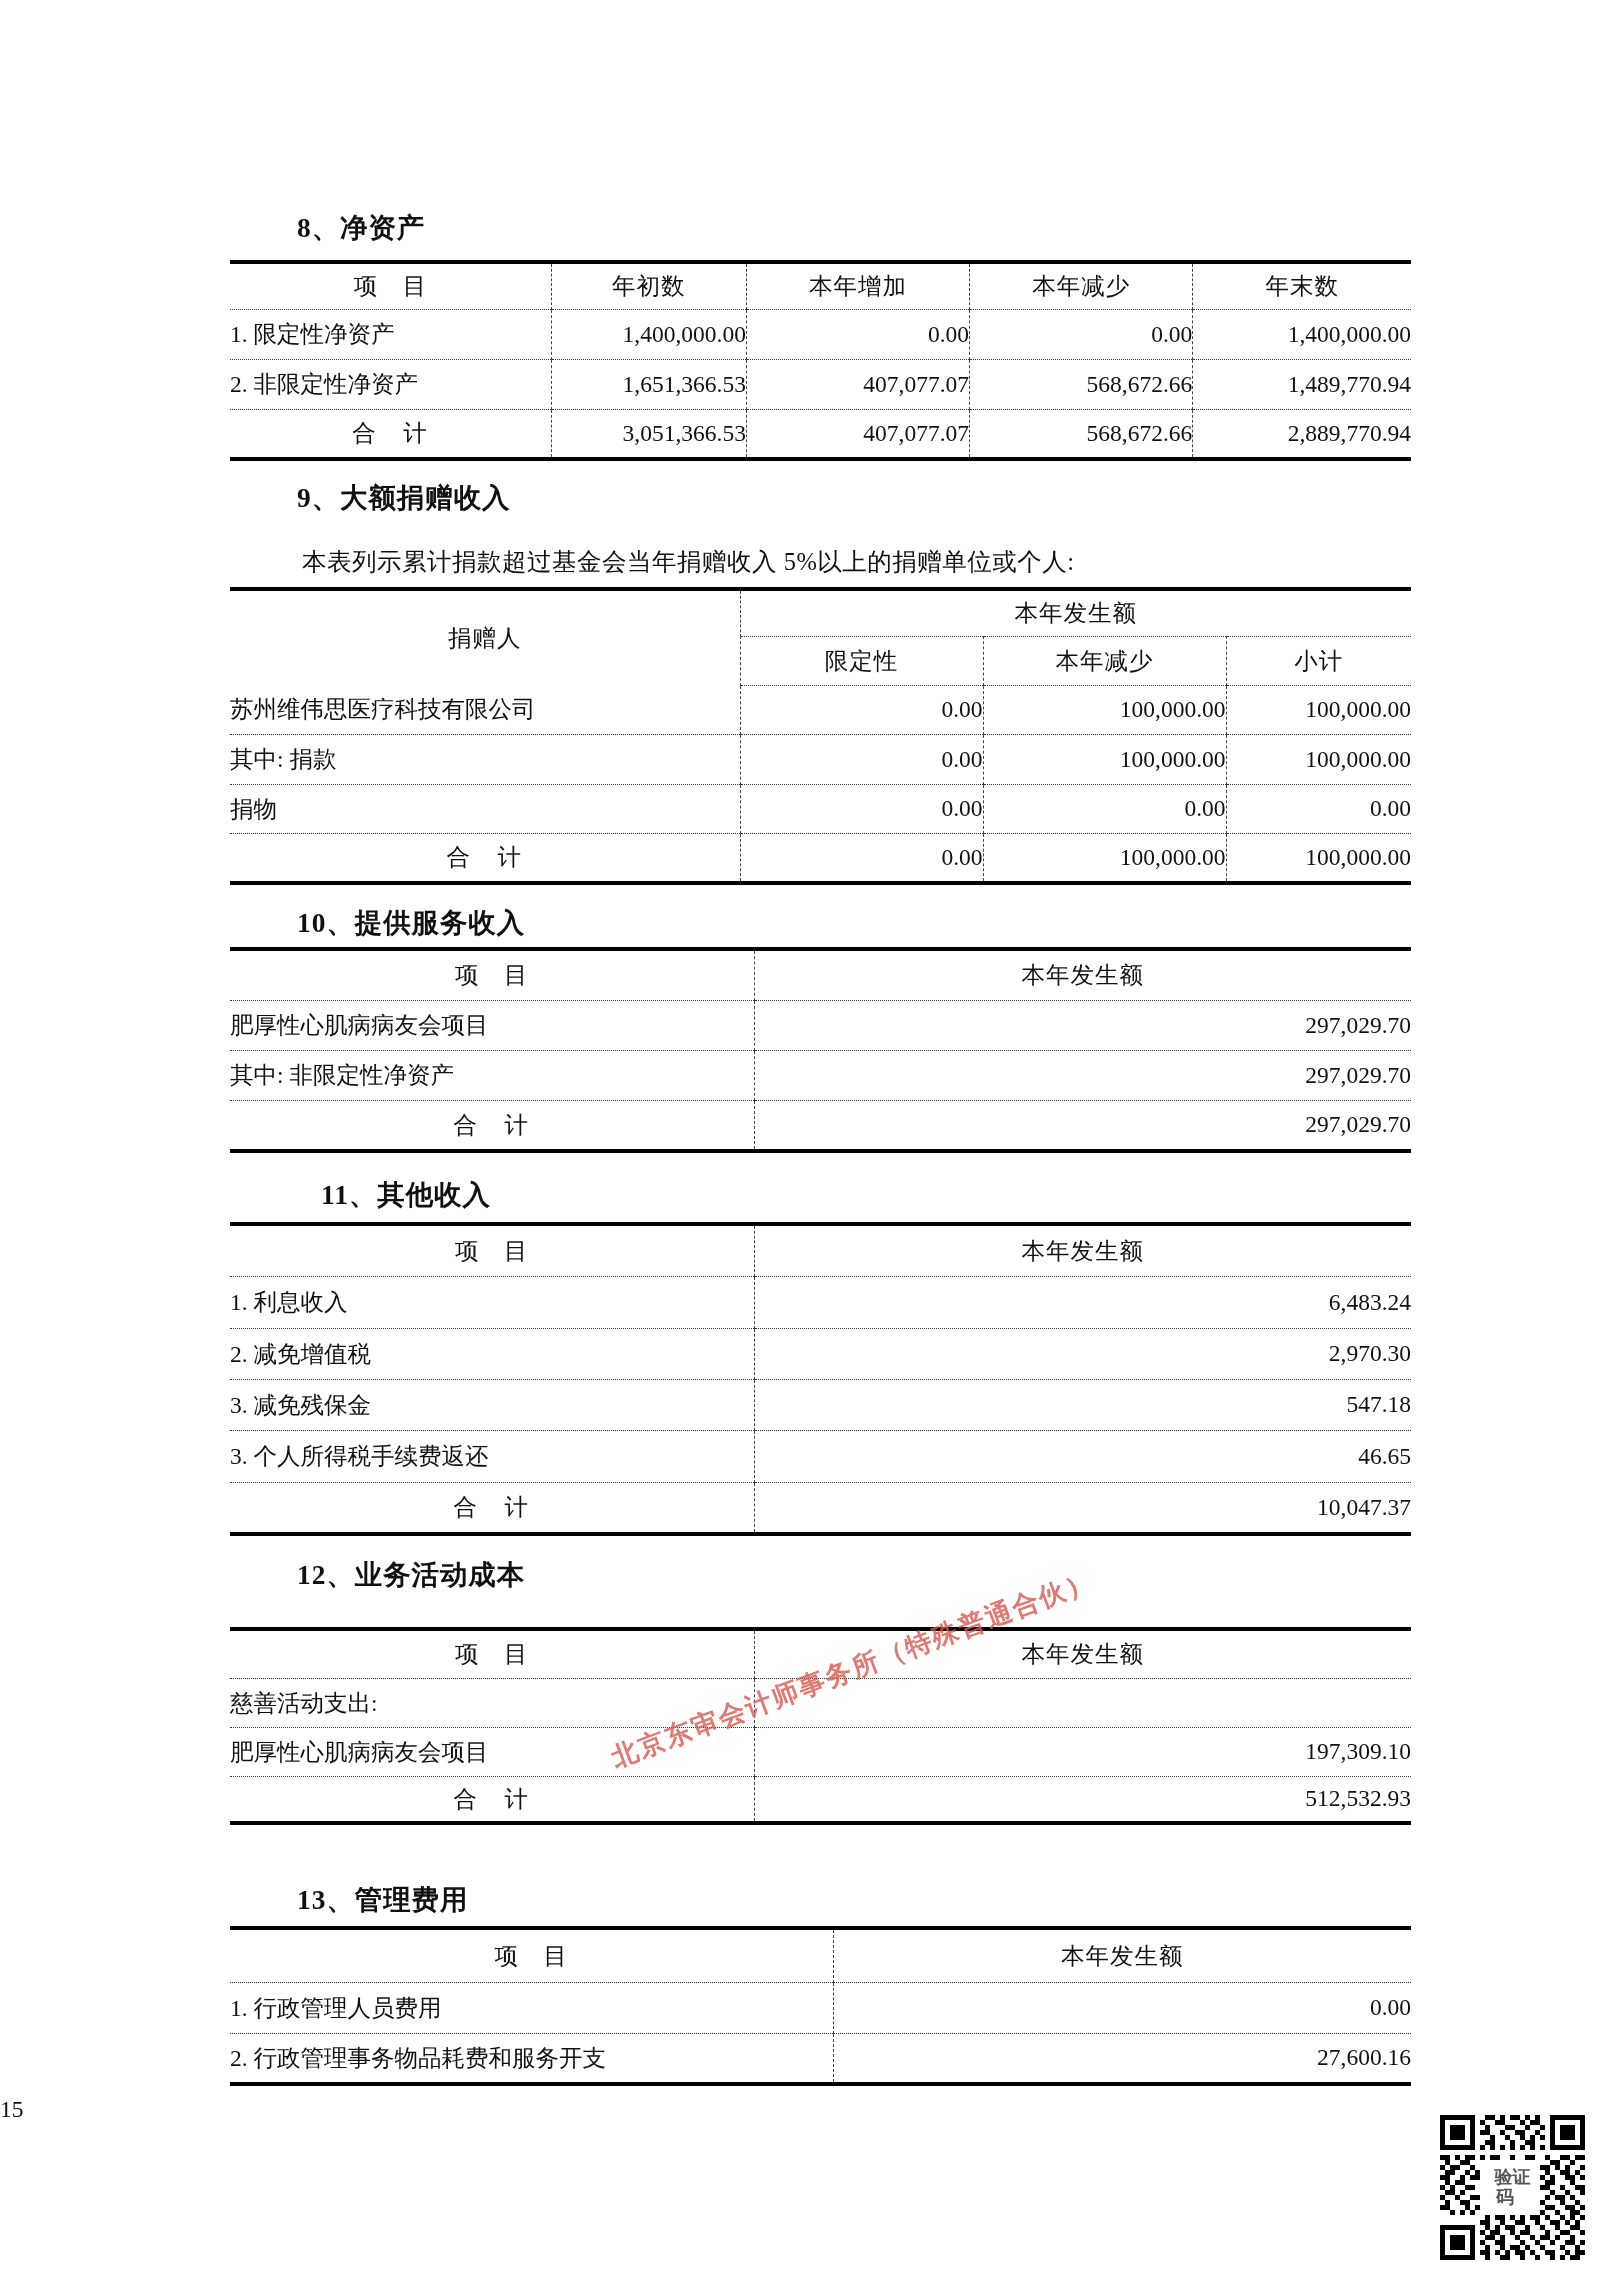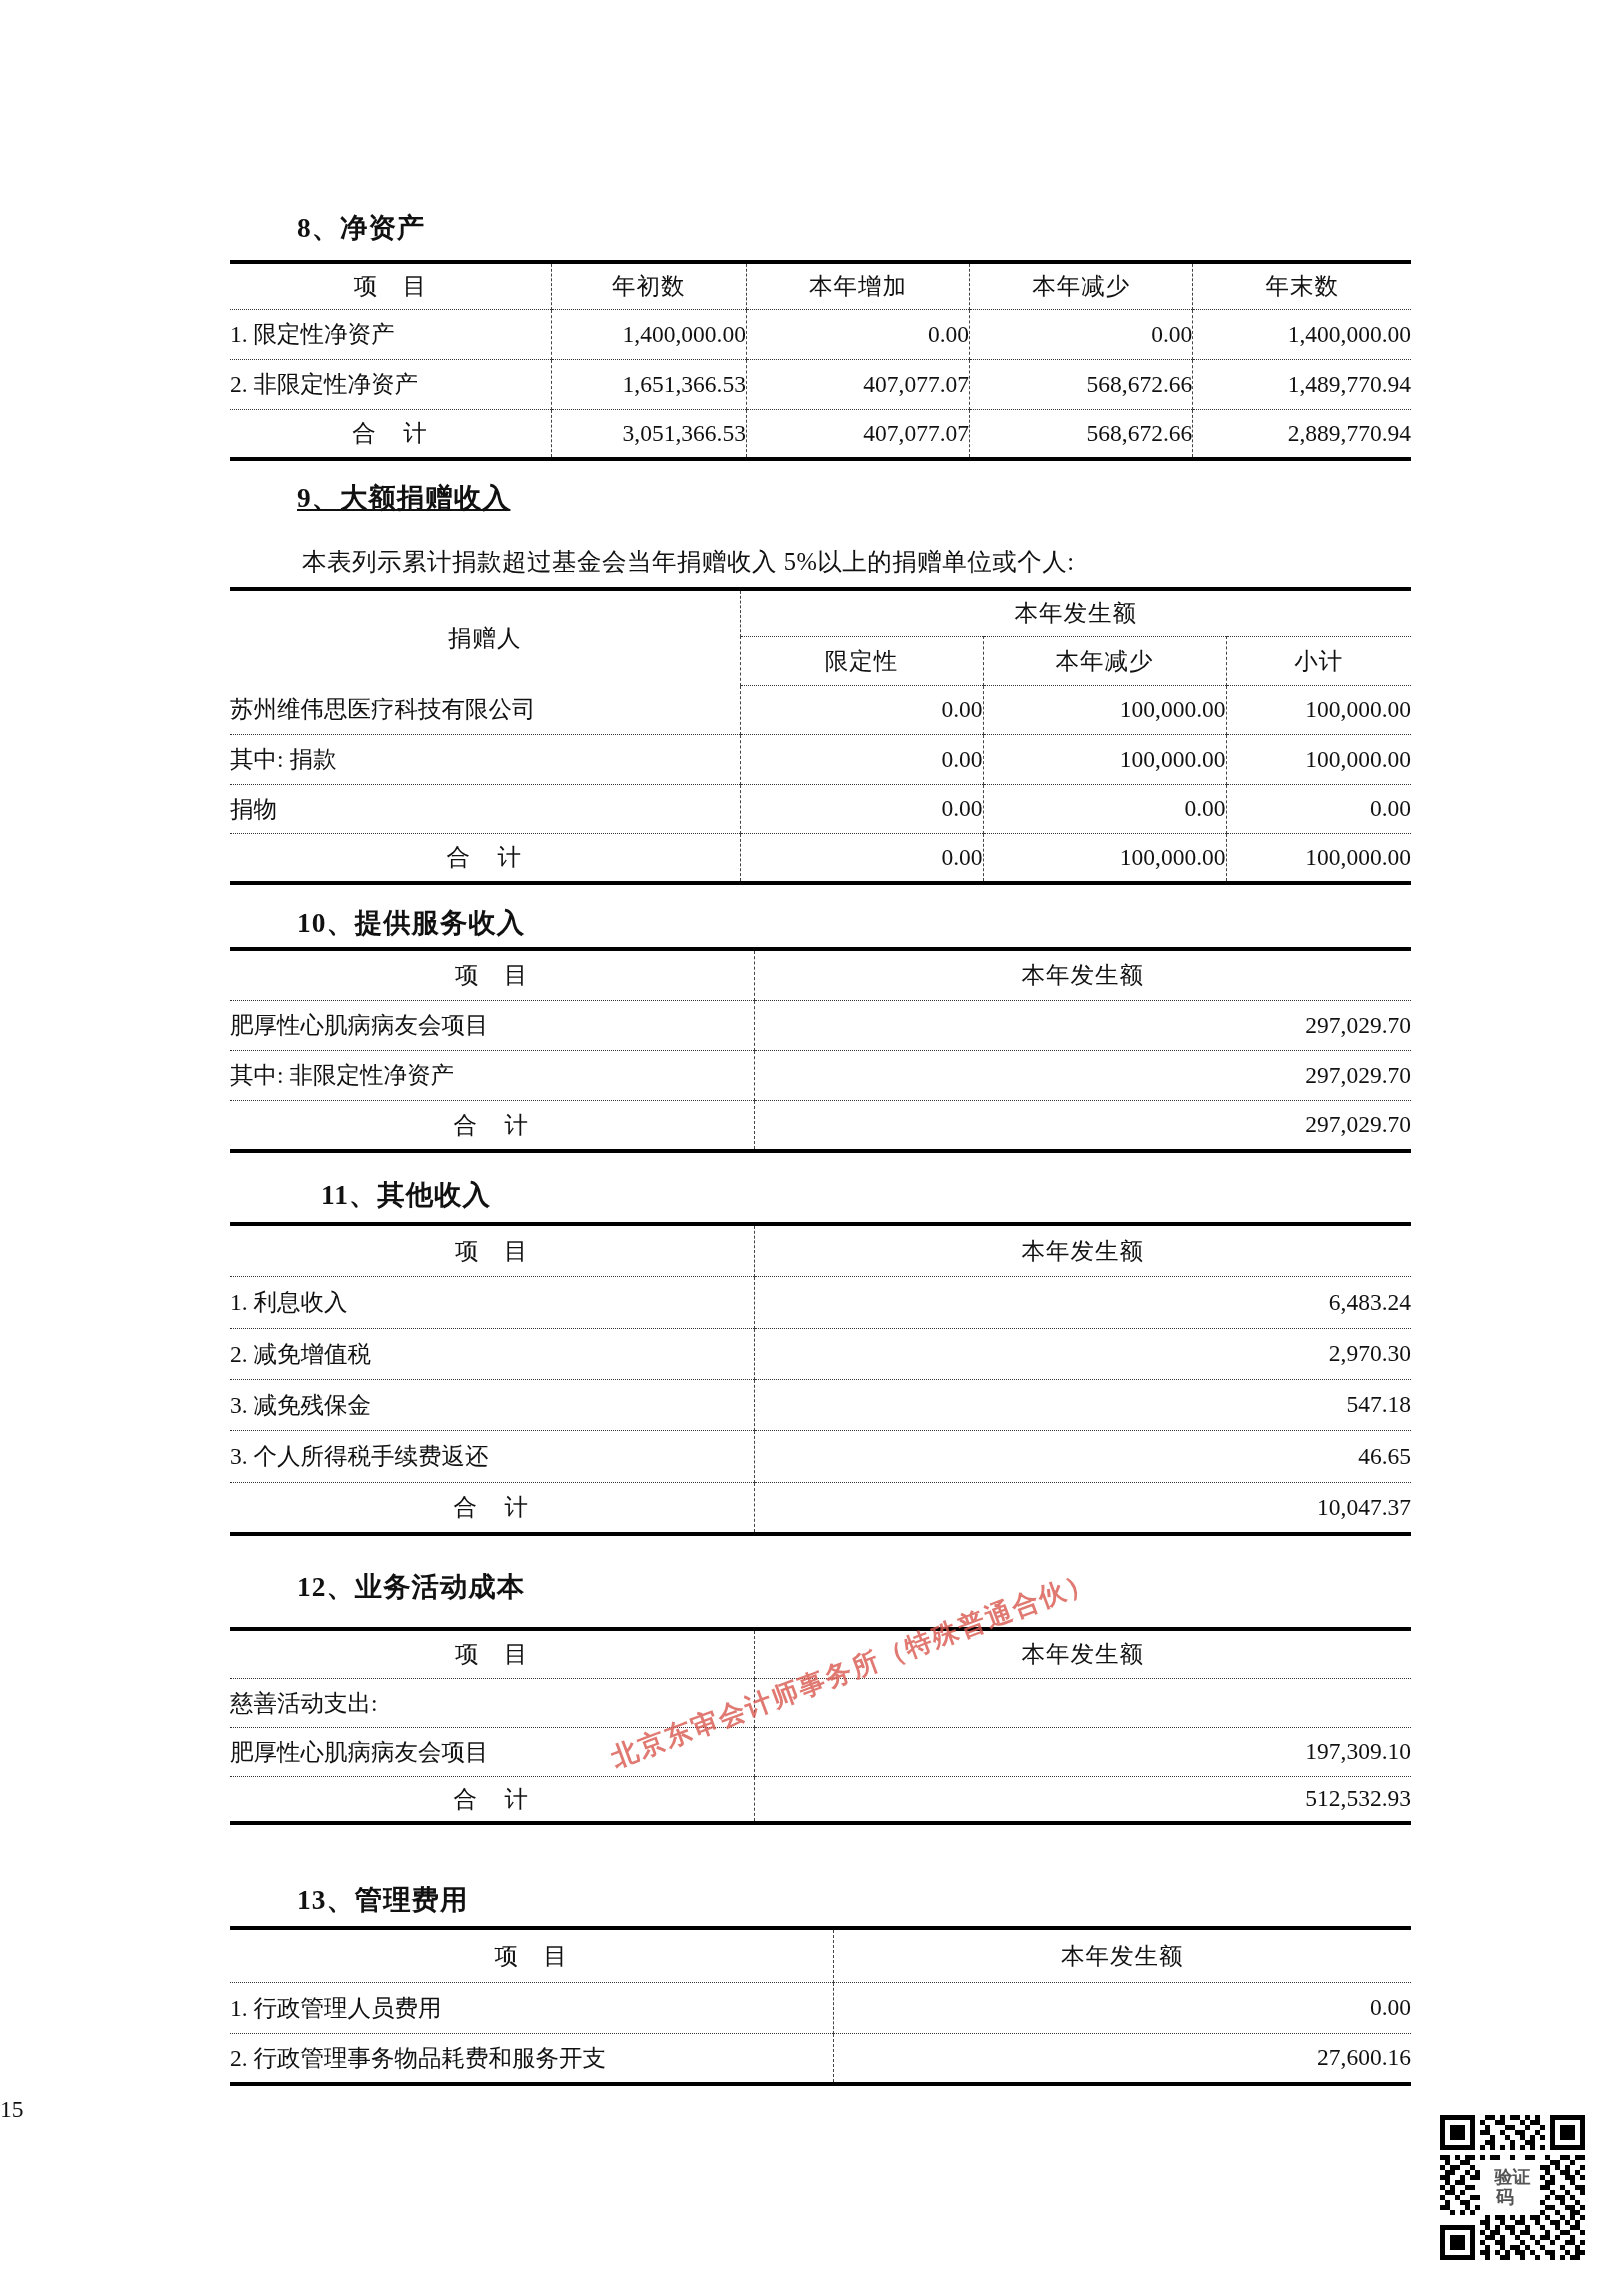--- a/index.html
+++ b/index.html
@@ -101,21 +101,21 @@
     <tr style="height:50px">
       <td class="total bdr">合　计</td>
       <td class="num bdr">3,051,366.53</td>
       <td class="num bdr">407,077.07</td>
       <td class="num bdr">568,672.66</td>
       <td class="num">2,889,770.94</td>
     </tr>
   </tbody>
     </table>
 
-  <div class="abs sec-title" style="left:297px;top:480px;text-decoration:underline;">9、大额捐赠收入</div>
+  <div class="abs sec-title" style="left:297px;top:480px;">9、大额捐赠收入</div>
   <div class="abs note" style="left:302px;top:545px;">本表列示累计捐款超过基金会当年捐赠收入 5%以上的捐赠单位或个人:</div>
 
   <table class="tbl abs" style="left:230px;top:587px;">
     <colgroup>
         <col style="width:510px">
         <col style="width:243px">
         <col style="width:243px">
         <col style="width:185px">
       </colgroup>
     <tbody>
@@ -208,21 +208,21 @@
       <td class="label bdr">3. 个人所得税手续费返还</td>
       <td class="num">46.65</td>
     </tr>
     <tr style="height:52px">
       <td class="total bdr">合　计</td>
       <td class="num">10,047.37</td>
     </tr>
   </tbody>
     </table>
 
-  <div class="abs sec-title" style="left:297px;top:1557px;margin-top:12px;">12、业务活动成本</div>
+  <div class="abs sec-title" style="left:297px;top:1557px;">12、业务活动成本</div>
   <table class="tbl abs" style="left:230px;top:1627px;">
     <colgroup>
         <col style="width:524px">
         <col style="width:657px">
       </colgroup>
     <tbody>
         <tr class="sep" style="height:49px">
       <td class="hdr bdr">项　目</td>
       <td class="hdr">本年发生额</td>
     </tr>

